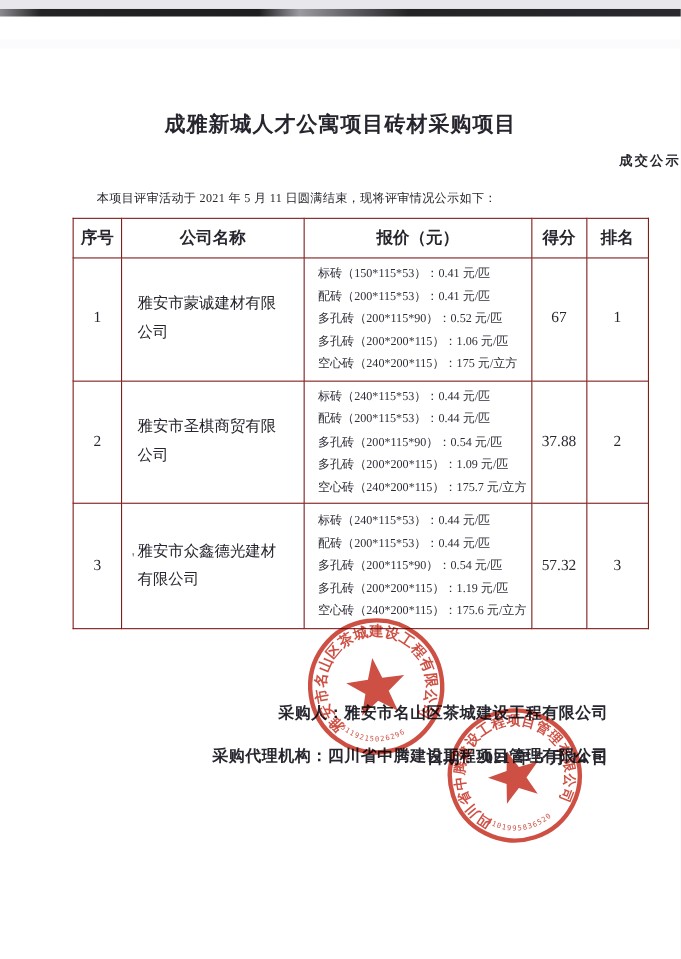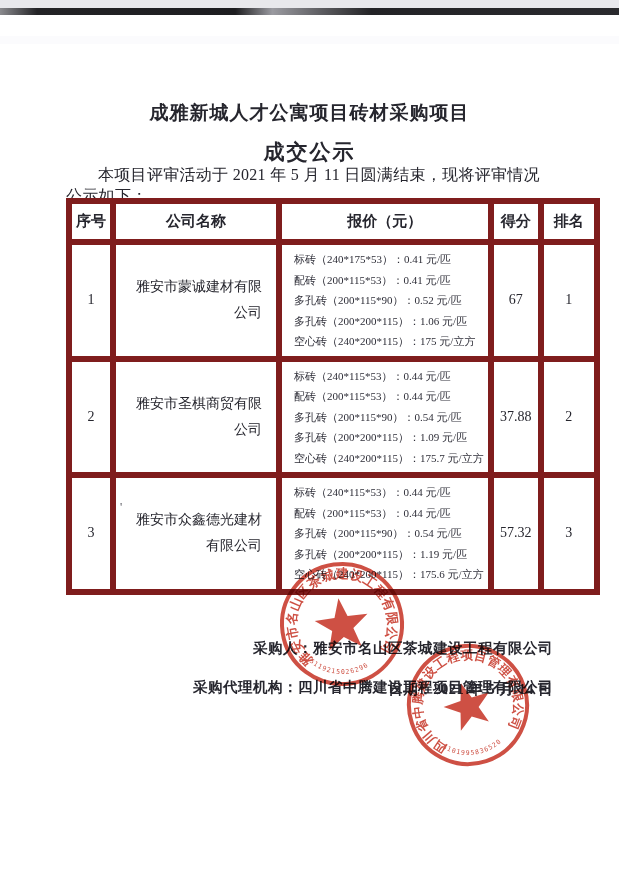--- a/index.html
+++ b/index.html
@@ -13,35 +13,35 @@
     background:linear-gradient(90deg,#8a8a8e 0%,#232326 6%,#1d1d20 38%,#9a9aa0 44%,#5c5c60 52%,#232326 60%,#2a2a2e 100%);
   }
   .scan-light-strip {
     position:absolute; left:0; top:28px; width:619px; height:8px; background:#fbfbfd;
   }
   .title {
     position:absolute; top:92px; left:0; width:619px; text-align:center;
     font-size:19px; font-weight:bold; letter-spacing:1px;
   }
   .subtitle {
-    position:absolute; top:130px; left:0; width:619px; text-align:center;
-    font-size:21px; font-weight:bold; letter-spacing:2px;
+    position:absolute; top:130px; left:0; width:619px; text-align:right;
+    font-size:12px; font-weight:bold; letter-spacing:2px;
   }
   .intro {
-    position:absolute; top:157px; left:66px; width:490px;
-    font-size:16px; text-indent:2em; letter-spacing:.3px;
+    position:absolute; top:165px; left:66px; width:490px;
+    font-size:11px; text-indent:2em; letter-spacing:.3px;
   }
   table.award {
     position:absolute; left:66px; top:190px; border-collapse:collapse;
     table-layout:fixed;
   }
-  table.award th, table.award td { border:6px solid #7f1d1d; }
+  table.award th, table.award td { border:1px solid #7f1d1d; }
   table.award th { height:33px; font-size:15px; font-weight:bold; text-align:center; }
   td.c-no, td.c-score, td.c-rank { text-align:center; font-size:14px; }
-  td.c-company { text-align:right; font-size:14px; padding:0 14px; line-height:26px; }
+  td.c-company { text-align:left; font-size:14px; padding:0 14px; line-height:26px; }
   td.c-prices { vertical-align:middle; padding:4px 4px 4px 12px; }
   td.c-prices .pline { font-size:11px; line-height:20.5px; white-space:nowrap; color:#2e2e38; }
   .note {
     position:absolute; top:570px; left:66px; width:492px;
     font-size:14px; text-indent:2em; letter-spacing:.2px;
   }
   .sig { position:absolute; right:66px; text-align:right; font-size:14.5px; font-weight:bold; letter-spacing:.5px; }
   .sig.purchaser { top:631px; }
   .sig.agency    { top:670px; }
   .sig.date      { top:672px; font-weight:bold; }
@@ -81,21 +81,21 @@
         <th>报价（元）</th>
         <th>得分</th>
         <th>排名</th>
       </tr>
     </thead>
     <tbody>
       <tr style="height:110px">
         <td class="c-no">1</td>
         <td class="c-company">雅安市蒙诚建材有限公司</td>
         <td class="c-prices">
-          <div class="pline">标砖（240*175*53）：0.41 元/匹</div>
+          <div class="pline">标砖（150*115*53）：0.41 元/匹</div>
           <div class="pline">配砖（200*115*53）：0.41 元/匹</div>
           <div class="pline">多孔砖（200*115*90）：0.52 元/匹</div>
           <div class="pline">多孔砖（200*200*115）：1.06 元/匹</div>
           <div class="pline">空心砖（240*200*115）：175 元/立方</div>
         </td>
         <td class="c-score">67</td>
         <td class="c-rank">1</td>
       </tr>
       <tr style="height:110px">
         <td class="c-no">2</td>

